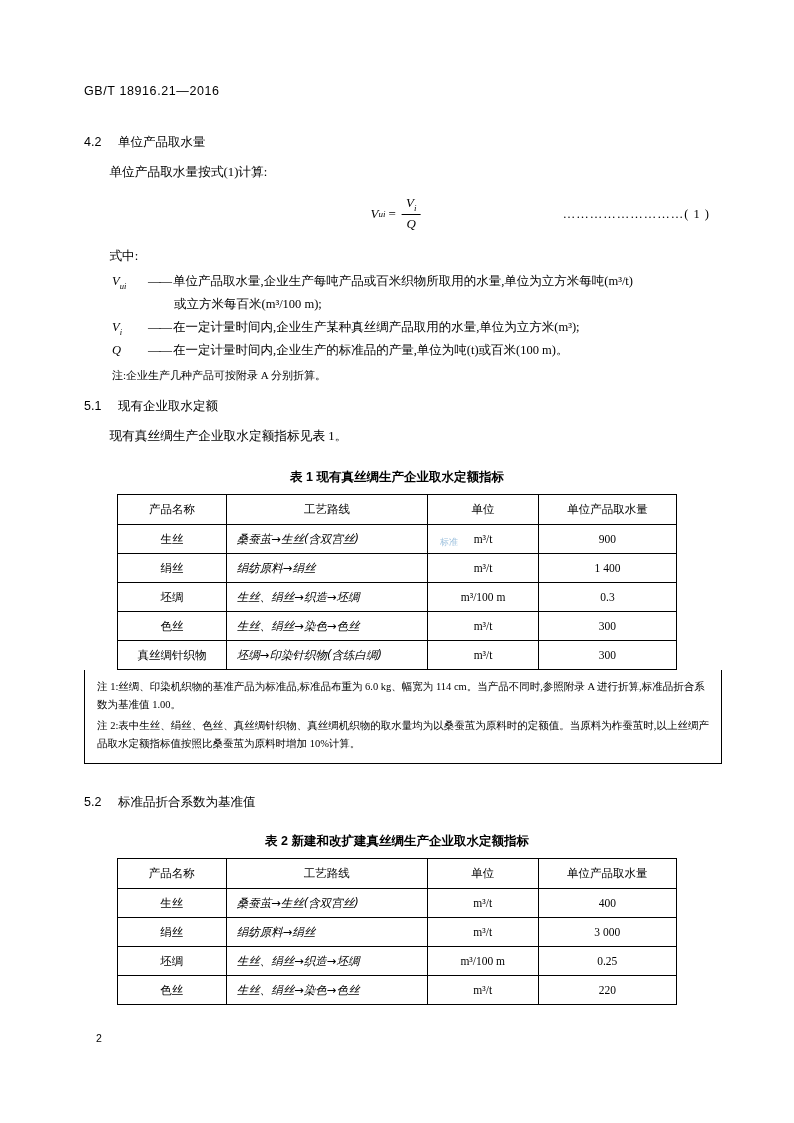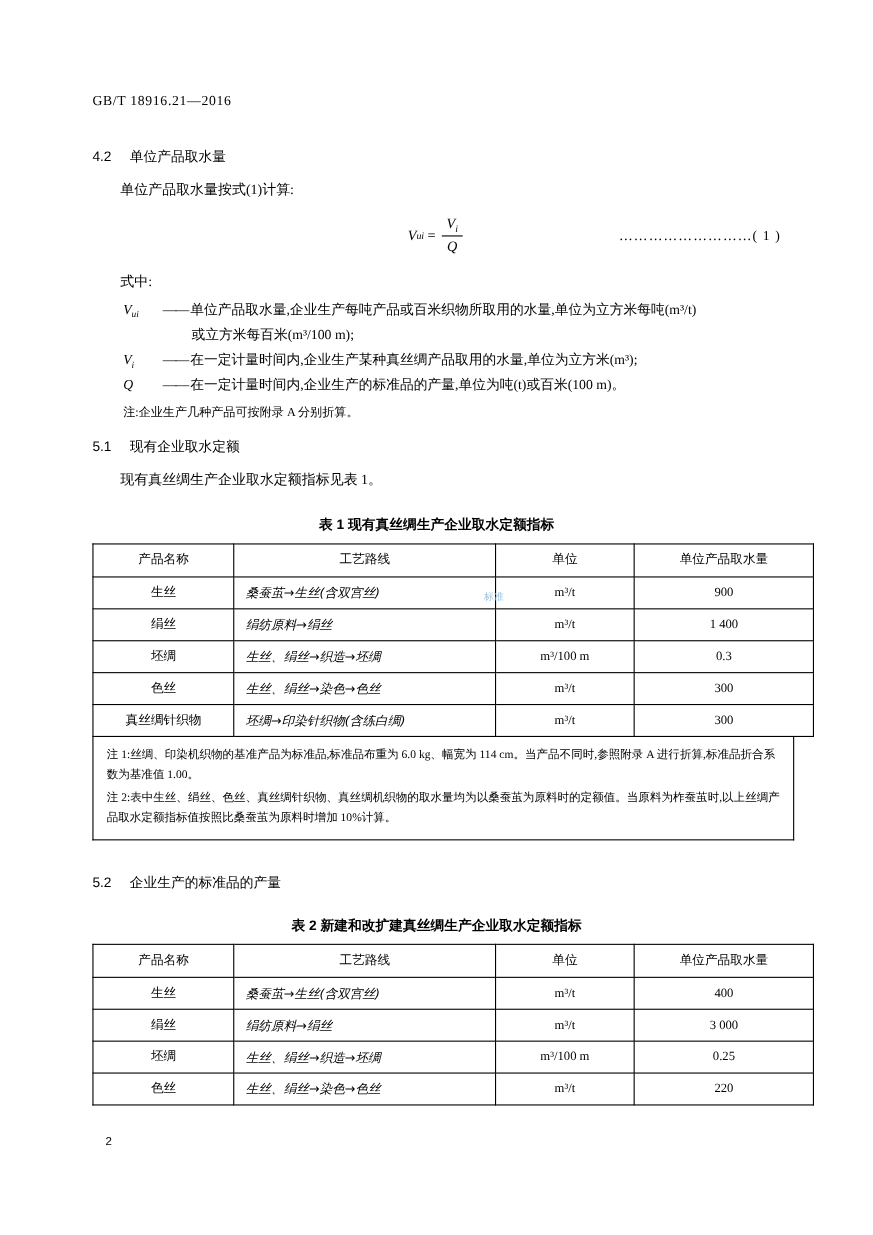--- a/index.html
+++ b/index.html
@@ -19,21 +19,21 @@
     position: absolute;
     left: 0; top: 0;
     width: 794px;
     height: 1123px;
     padding: 0;
   }
   .header {
     position: absolute;
     top: 84px;
     left: 84px;
-    font-family: Liberation Serif, serif;
+    font-family: Liberation Sans, sans-serif;
     font-size: 12.5px;
     letter-spacing: 0.6px;
   }
   .content {
     position: absolute;
     top: 120px;
     left: 84px;
     width: 626px;
   }
   .h2 {
@@ -120,21 +120,21 @@
   .sub2 { font-size: 8.5px; vertical-align: sub; }
   .tbl-title {
     text-align: center;
     font-family: "Liberation Sans", sans-serif;
     font-weight: bold;
     font-size: 12.5px;
     margin: 22px 0 8px 0;
   }
   table.data {
     border-collapse: collapse;
-    width: 656px;
+    width: 560px;
     margin: 0 auto;
     font-size: 11.5px;
   }
   table.data th, table.data td {
     border: 1px solid #000;
     padding: 6px 4px;
     text-align: center;
     line-height: 1.4;
   }
   table.data th { font-weight: normal; }
@@ -279,21 +279,21 @@
     <div class="notes-box">
       <div class="n">
         <span class="lbl">注 1:</span><span>丝绸、印染机织物的基准产品为标准品,标准品布重为 6.0 kg、幅宽为 114 cm。当产品不同时,参照附录 A 进行折算,标准品折合系数为基准值 1.00。</span>
       </div>
       <div class="n">
         <span class="lbl">注 2:</span><span>表中生丝、绢丝、色丝、真丝绸针织物、真丝绸机织物的取水量均为以桑蚕茧为原料时的定额值。当原料为柞蚕茧时,以上丝绸产品取水定额指标值按照比桑蚕茧为原料时增加 10%计算。</span>
       </div>
     </div>
 
     <div class="h2" style="margin-top:30px;">
-      <span class="num">5.2</span><span>企业生产的标准品的产量</span>
+      <span class="num">5.2</span><span>标准品折合系数为基准值</span>
     </div>
 
 
     <div class="tbl-title">表 2   新建和改扩建真丝绸生产企业取水定额指标</div>
 
     <table class="data">
       <thead>
         <tr>
           <th class="col1">产品名称</th>
           <th class="col2">工艺路线</th>

